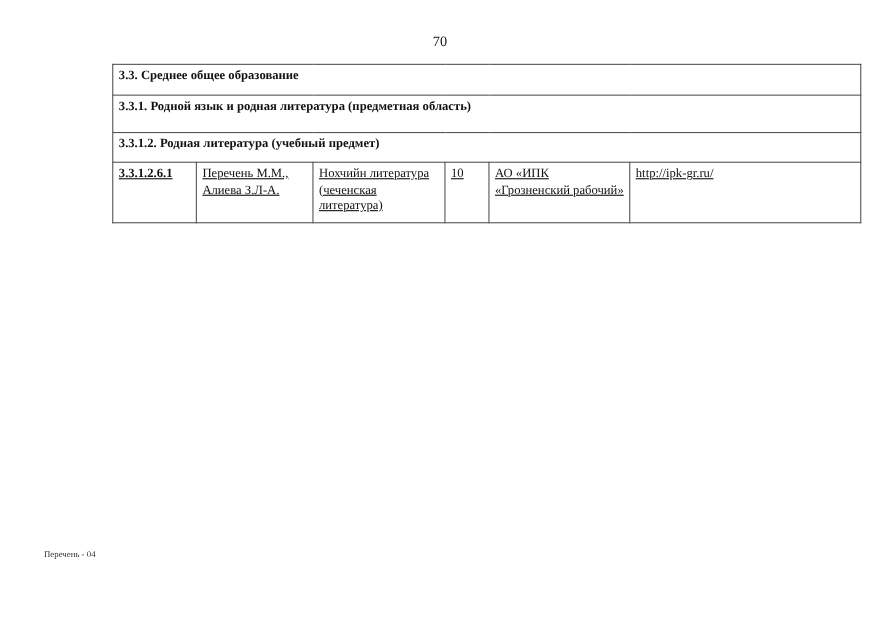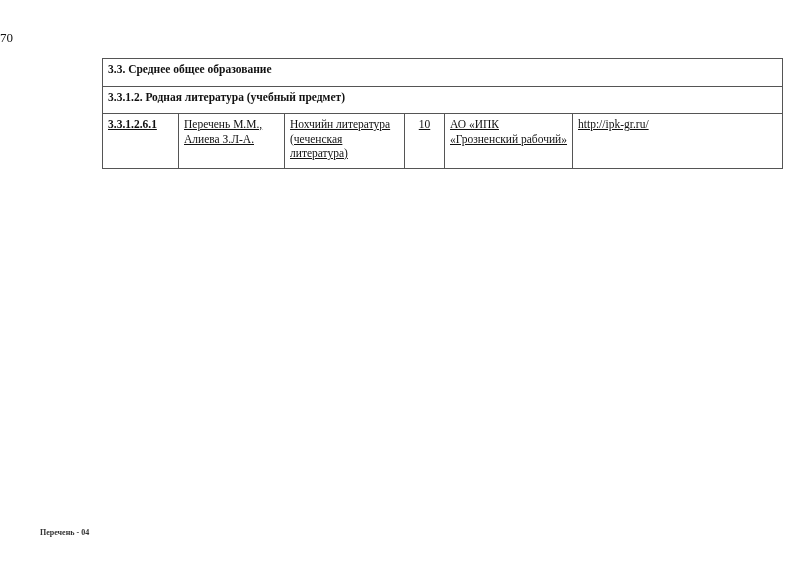--- a/index.html
+++ b/index.html
@@ -1,60 +1,63 @@
 <!DOCTYPE html>
 <html><head>
 <meta charset="utf-8">
 <style>
   html, body { margin: 0; padding: 0; }
   body {
     width: 800px; height: 566px; background: #ffffff; position: relative; overflow: hidden;
     font-family: "Liberation Serif", "DejaVu Serif", serif; color: #111;
   }
   .page-number {
-    position: absolute; left: 0; width: 800px; top: 30px; text-align: left;
+    position: absolute; left: 0; width: 800px; top: 30px; text-align: center;
     font-size: 13px;
   }
   table.doc {
     position: absolute; left: 102px; top: 58px; width: 680px;
     border-collapse: collapse; table-layout: fixed; font-size: 11.5px;
   }
   table.doc td {
     border: 1px solid #555; vertical-align: top; padding: 3px 5px 0 5px; line-height: 14.5px;
   }
   .section td { font-weight: bold; }
   .r1 td { height: 24px; }
   .r2 td { height: 30px; }
   .r3 td { height: 23px; margin-top: 12px; }
   .r4 td { height: 21px; }
   .rd td { height: 51px; text-decoration: underline; }
   td.code { font-weight: bold; }
-  td.grade { text-align: center; }
+  td.grade { }
   .footer {
-    position: absolute; left: 40px; top: 528px; font-size: 8px; color: #333; font-weight: bold;
+    position: absolute; left: 40px; top: 499px; font-size: 8px; color: #333;
   }
 </style>
 </head>
 <body>
 
 <div class="page-number">70</div>
 
 <table class="doc">
   <colgroup>
     <col style="width:76px">
     <col style="width:106px">
     <col style="width:120px">
     <col style="width:40px">
     <col style="width:128px">
     <col style="width:210px">
   </colgroup>
   <tbody>
       <tr class="section r1">
     <td colspan="6">3.3. Среднее общее образование</td>
   </tr>
+  <tr class="section r2">
+    <td colspan="6">3.3.1. Родной язык и родная литература (предметная область)</td>
+  </tr>
   <tr class="section r3">
     <td colspan="6">3.3.1.2. Родная литература (учебный предмет)</td>
   </tr>
   <tr class="rd">
     <td class="code">3.3.1.2.6.1</td>
     <td>Перечень М.М., Алиева З.Л-А.</td>
     <td>Нохчийн литература (чеченская литература)</td>
     <td class="grade">10</td>
     <td>АО «ИПК «Грозненский рабочий»</td>
     <td>http://ipk-gr.ru/</td>

